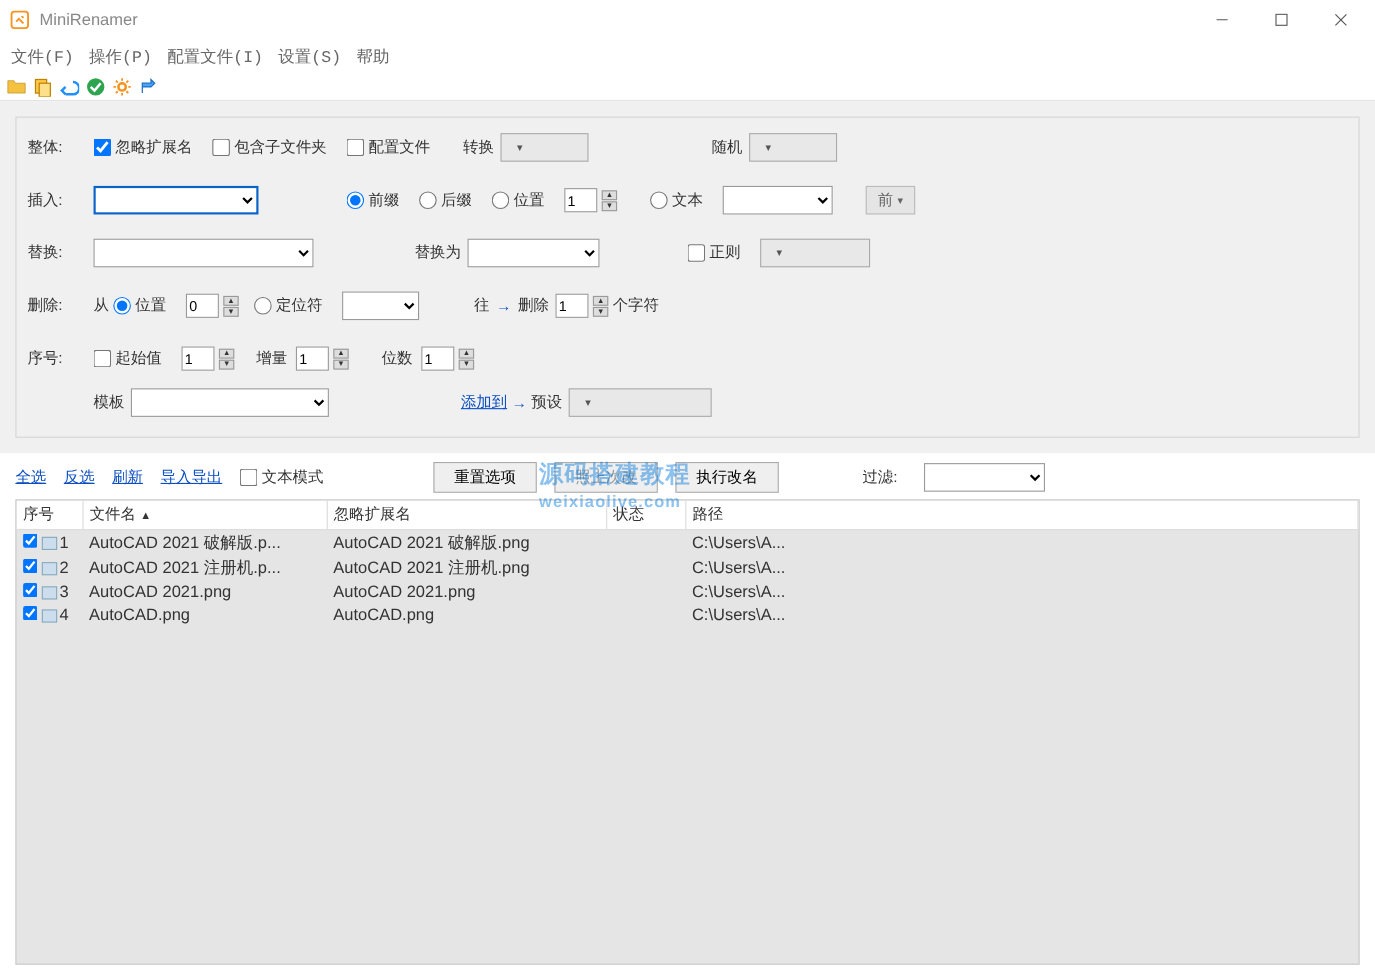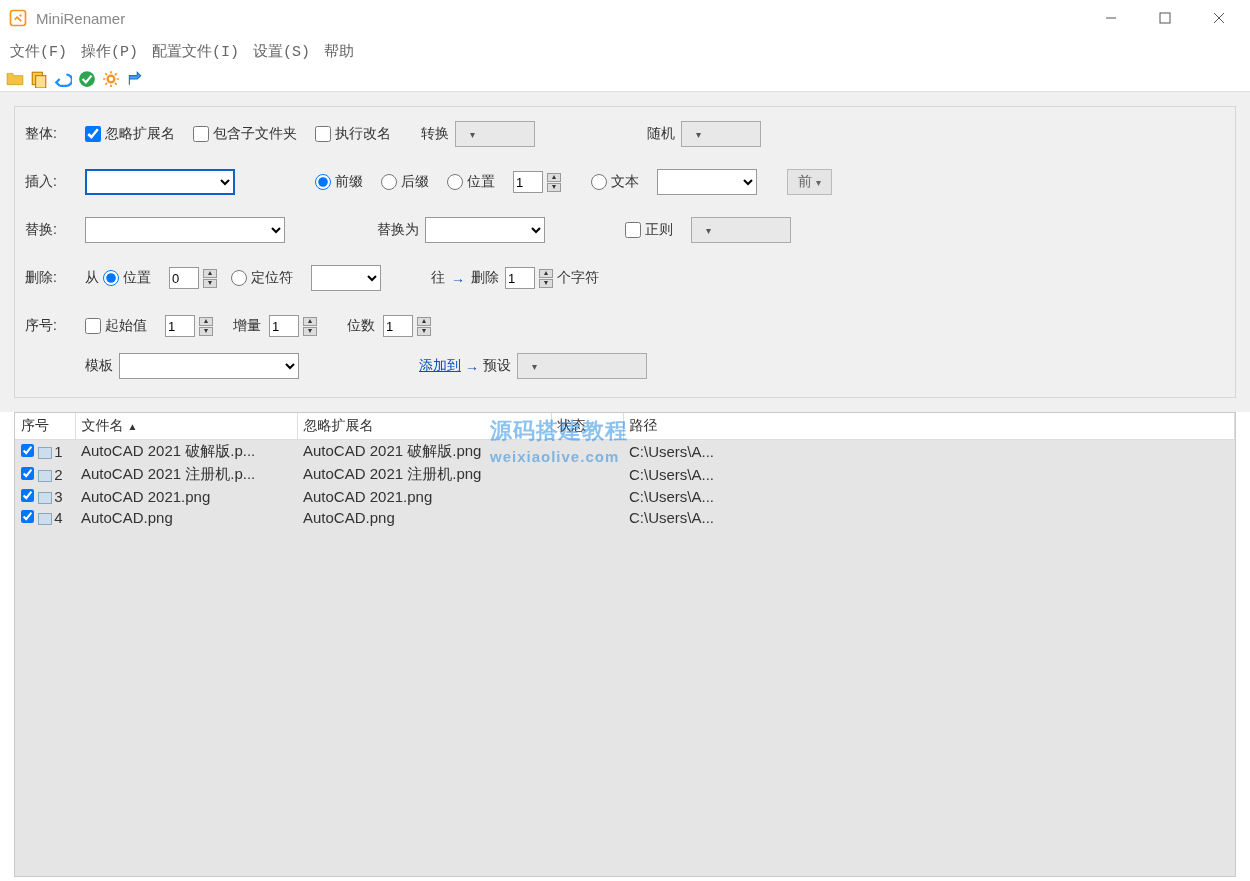--- a/index.html
+++ b/index.html
@@ -269,21 +269,21 @@
         <label class="cb">
             <input type="checkbox" checked="" style="">
             <span>忽略扩展名</span>
           </label>
         <label class="cb">
             <input type="checkbox" style="">
             <span>包含子文件夹</span>
           </label>
         <label class="cb">
             <input type="checkbox" style="">
-            <span>执行改名</span>
+            <span>配置文件</span>
           </label>
         <span class="lbl2">转换</span>
         <span class="combo-dd" style="width:80px">
             <span></span>
             <span class="arrow">▾</span>
           </span>
         <span style="width:100px"></span>
         <span class="lbl2">随机</span>
         <span class="combo-dd" style="width:80px">
             <span></span>
@@ -406,20 +406,36 @@
         <span>预设</span>
         <span class="combo-dd" style="width:130px;margin-left:6px">
             <span></span>
             <span class="arrow">▾</span>
           </span>
       </div>
 
     </div>
   </div>
 
+  <div class="linkrow">
+    <span class="link">全选</span>
+    <span class="link">反选</span>
+    <span class="link">刷新</span>
+    <span class="link">导入导出</span>
+    <label class="cb">
+        <input type="checkbox" style="">
+        <span>文本模式</span>
+      </label>
+    <span style="width:50px"></span>
+    <button class="btn">重置选项</button>
+    <button class="btn disabled">照上次改</button>
+    <button class="btn">执行改名</button>
+    <span class="filter-lbl">过滤:</span>
+    <select class="combo" style="width:110px"></select>
+  </div>
 
   <div class="table-wrap">
     <table>
       <colgroup>
         <col style="width:60px">
           <col style="width:222px">
           <col style="width:254px">
           <col style="width:72px">
           <col>
       </colgroup>

